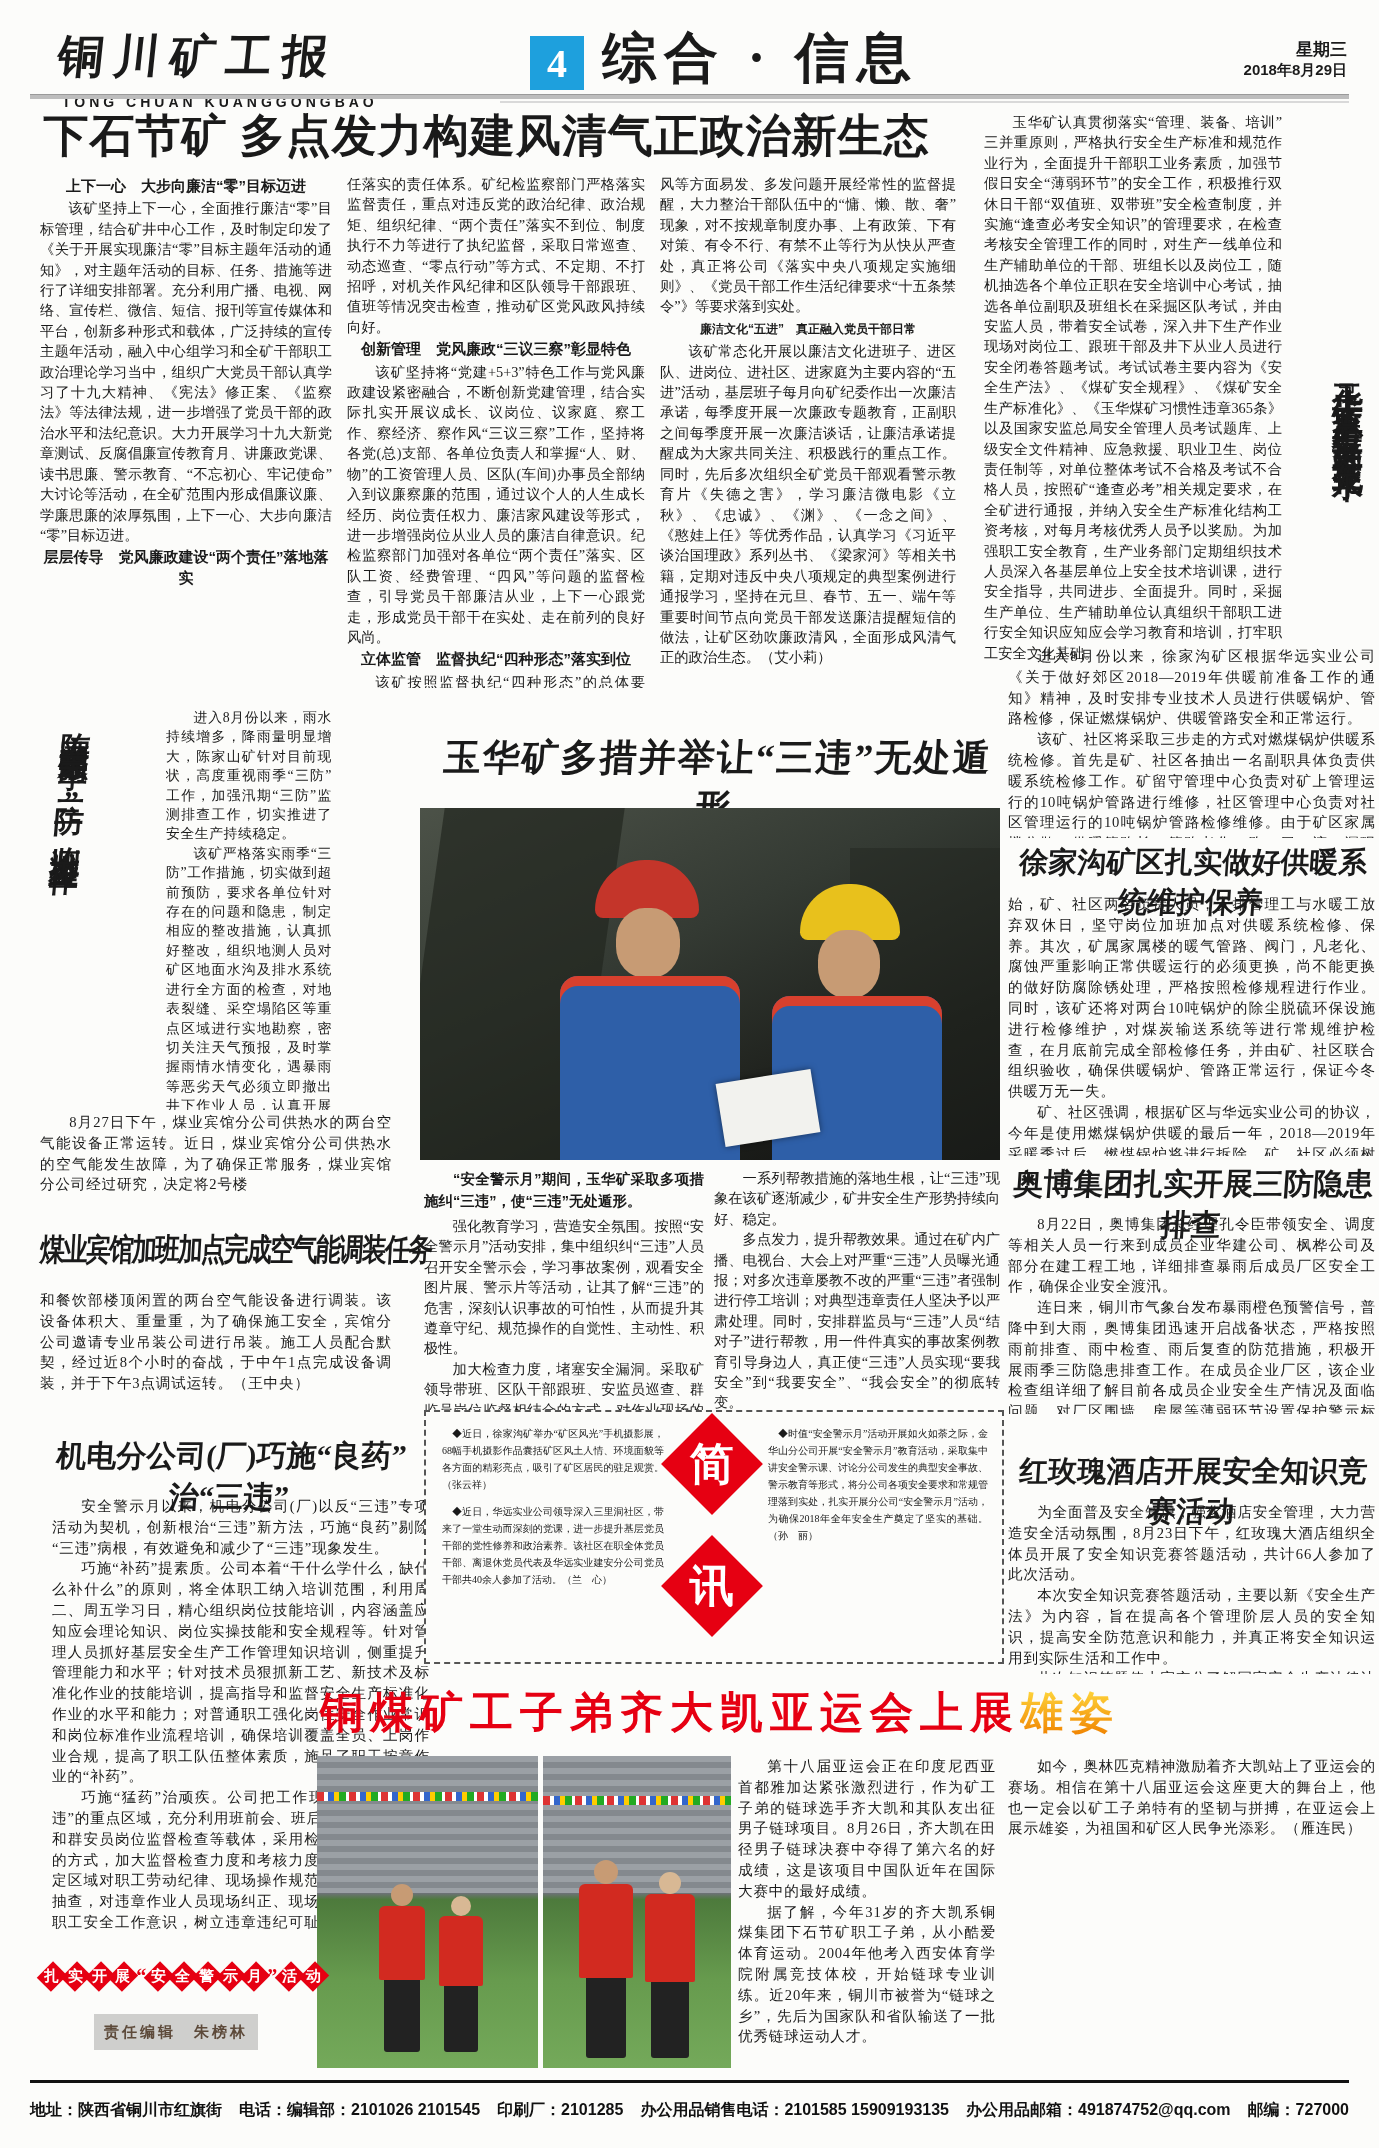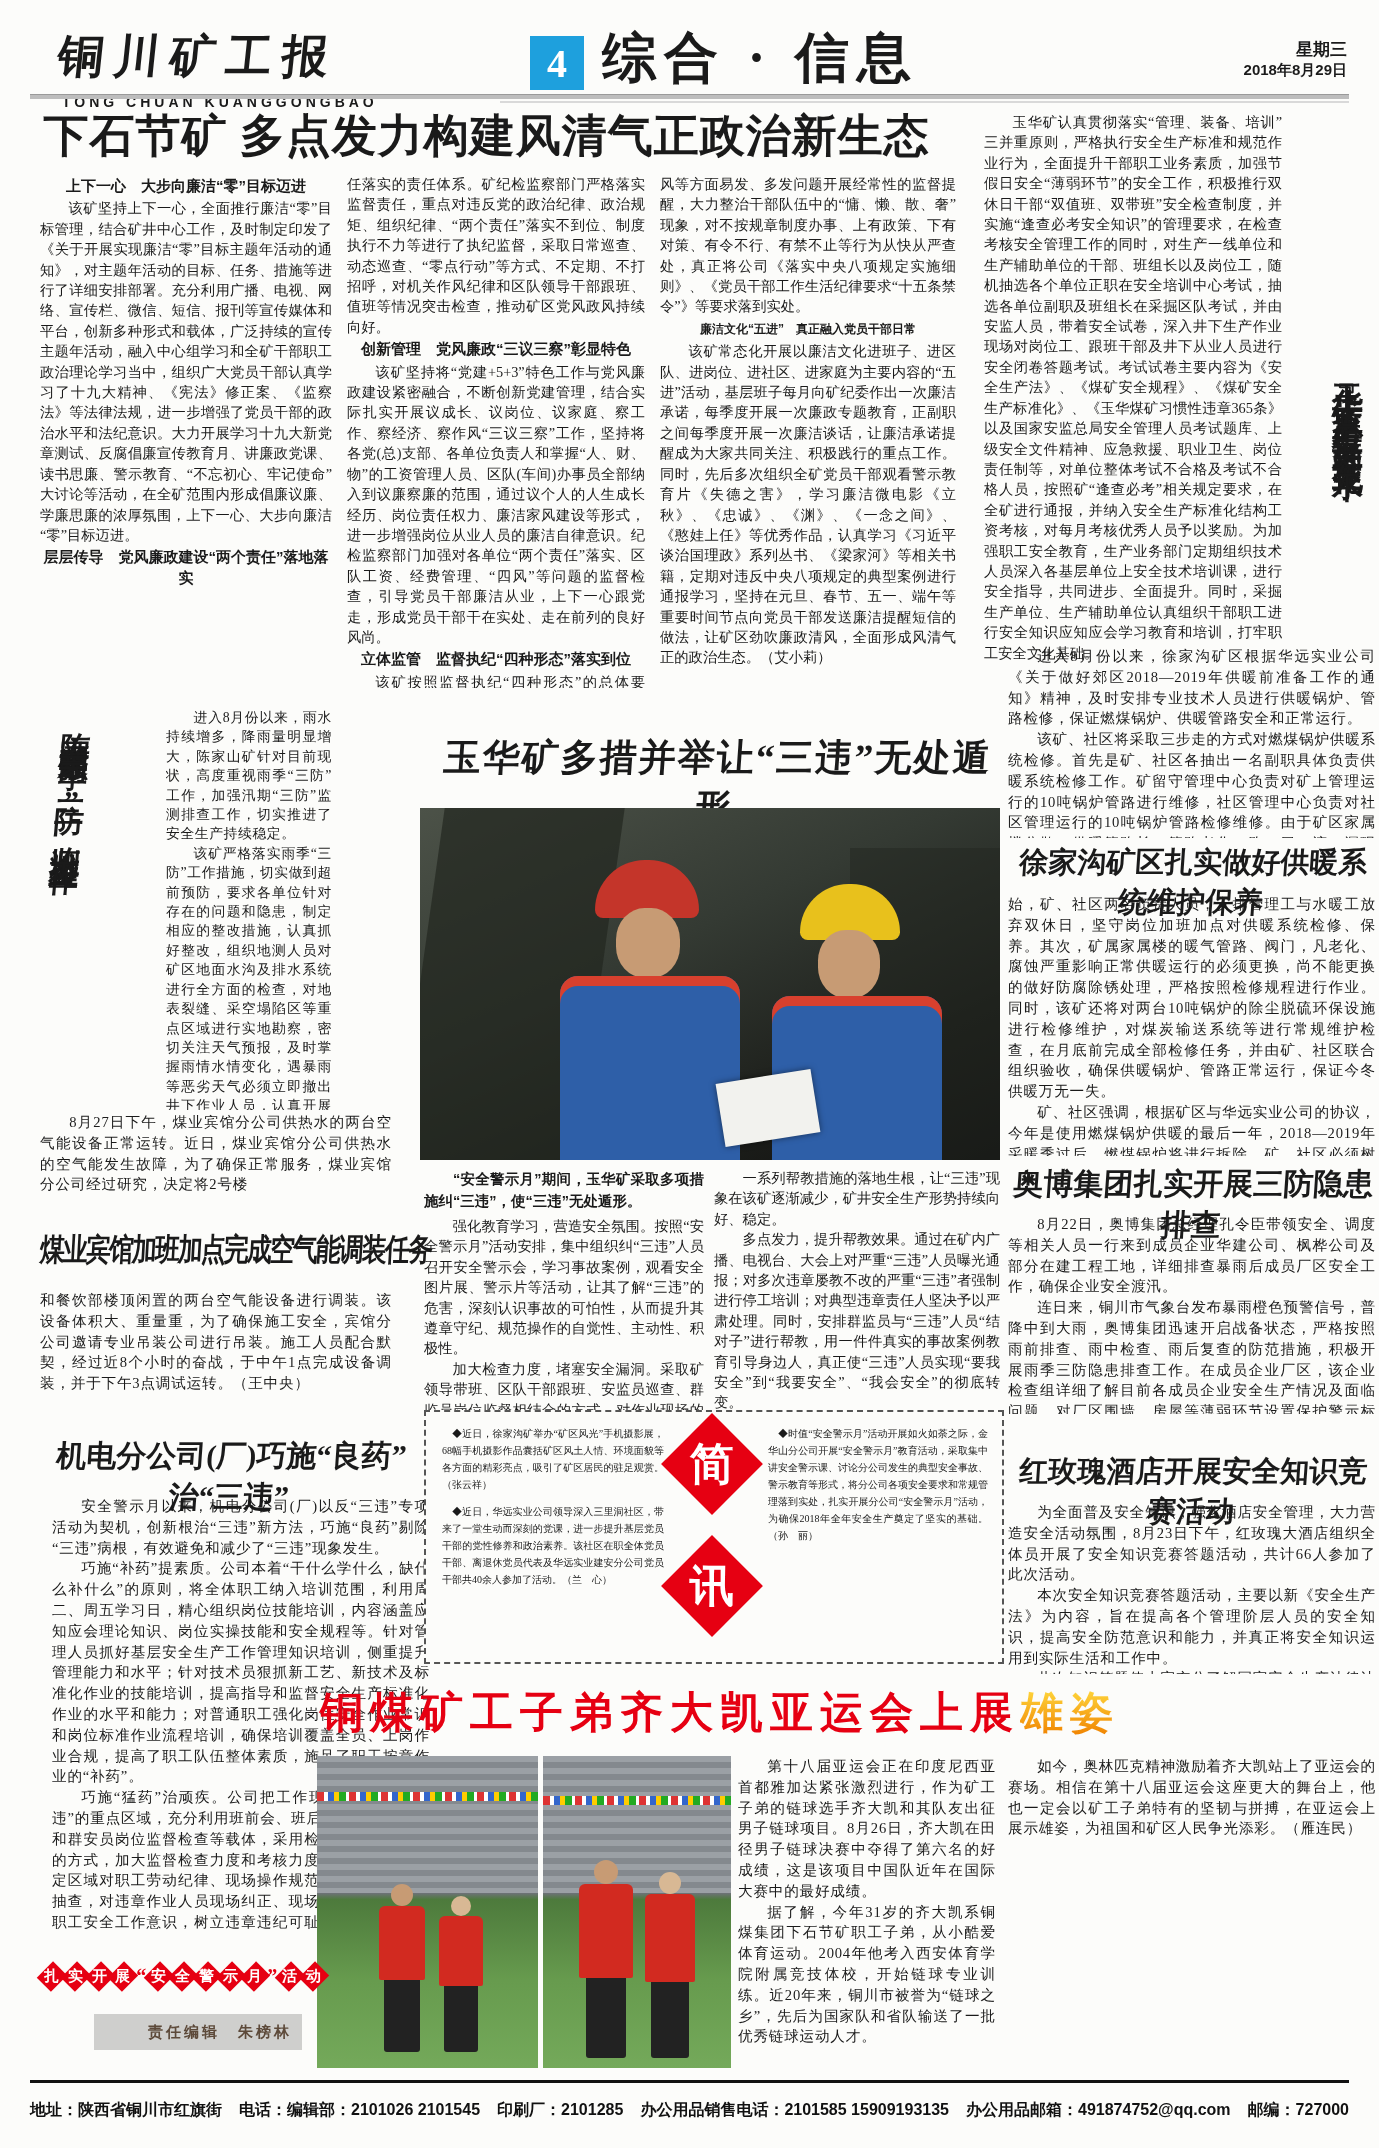--- a/index.html
+++ b/index.html
@@ -58,21 +58,21 @@
          font-family:"Liberation Sans",sans-serif;}
   .h-orange{background:linear-gradient(#ffd83d,#f08300);-webkit-background-clip:text;background-clip:text;color:#f08300;
             -webkit-text-fill-color:transparent;}
   
   .banner{display:flex;align-items:center;}
   .bchar{width:23px;height:23px;background:#e60012;transform:rotate(45deg);display:flex;align-items:center;
          justify-content:center;margin:0 2px;}
   .bchar span{transform:rotate(-45deg);color:#fff;font-weight:900;font-size:15px;font-family:"Liberation Sans",sans-serif;}
   .bq{color:#e60012;font-weight:900;font-size:20px;margin:0 1px;}
   .editor-box{background:#cfcfcd;display:flex;align-items:center;justify-content:center;
-              font-size:15px;letter-spacing:3px;color:#5d4a3a;font-weight:bold;padding-left:44px;}
+              font-size:15px;letter-spacing:3px;color:#5d4a3a;font-weight:bold;}
   .footer{display:flex;justify-content:space-between;font-family:"Liberation Sans",sans-serif;
           font-weight:bold;font-size:16px;color:#111;}
 </style>
 </head>
 <body>
 
 <div id="page">
 
   <div class="abs" style="left:58px;top:26px;">
     <div class="mast-title serif">铜川矿工报</div>

